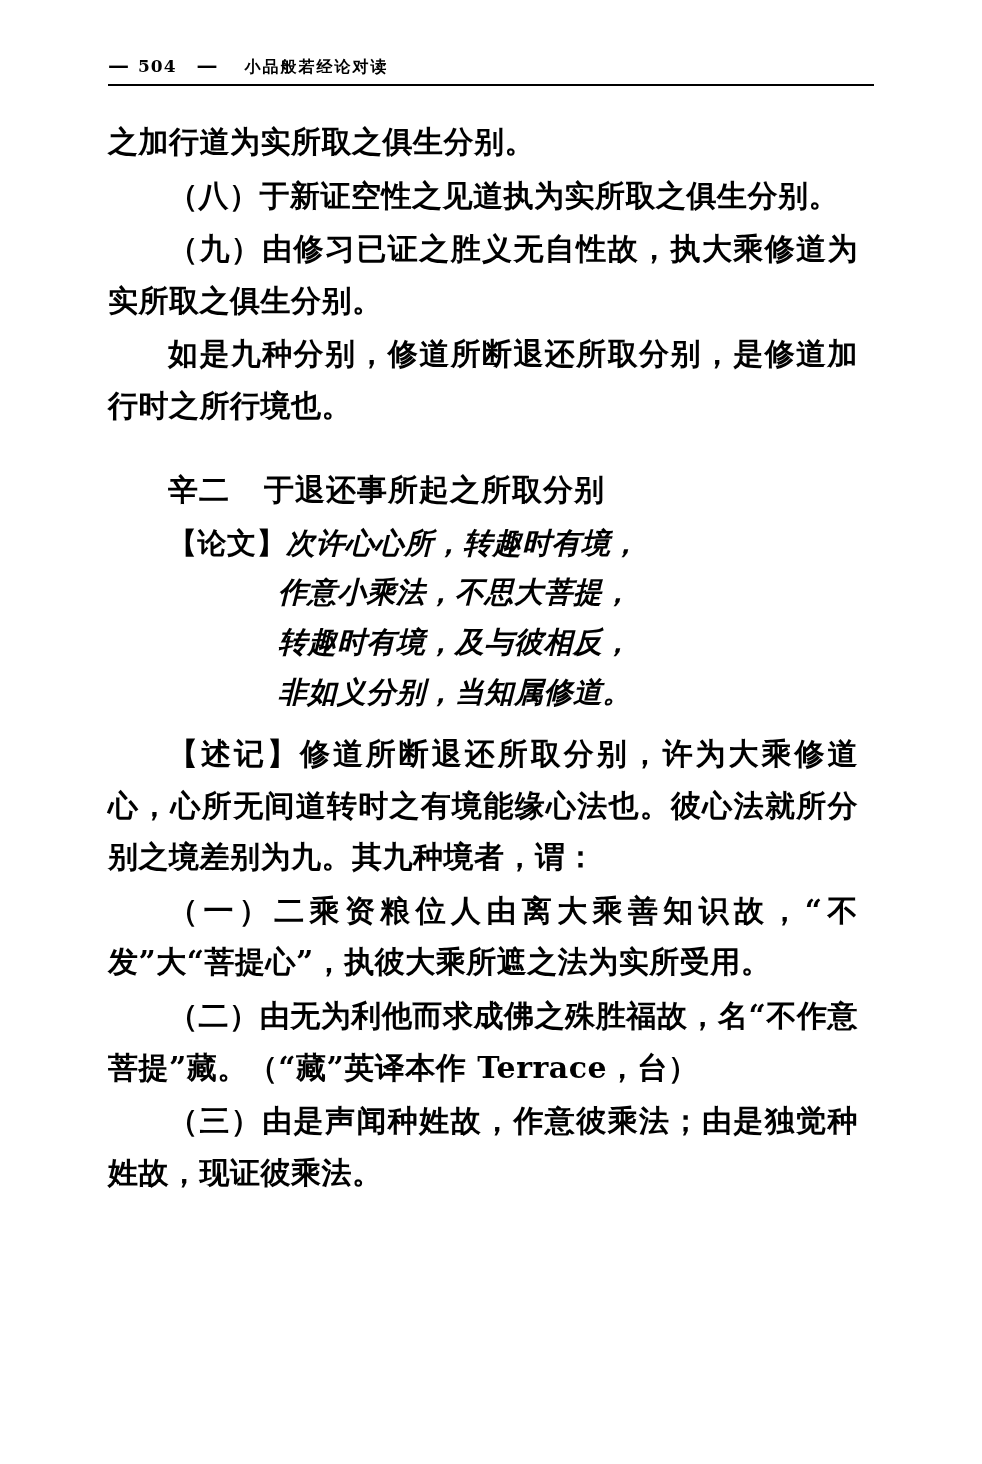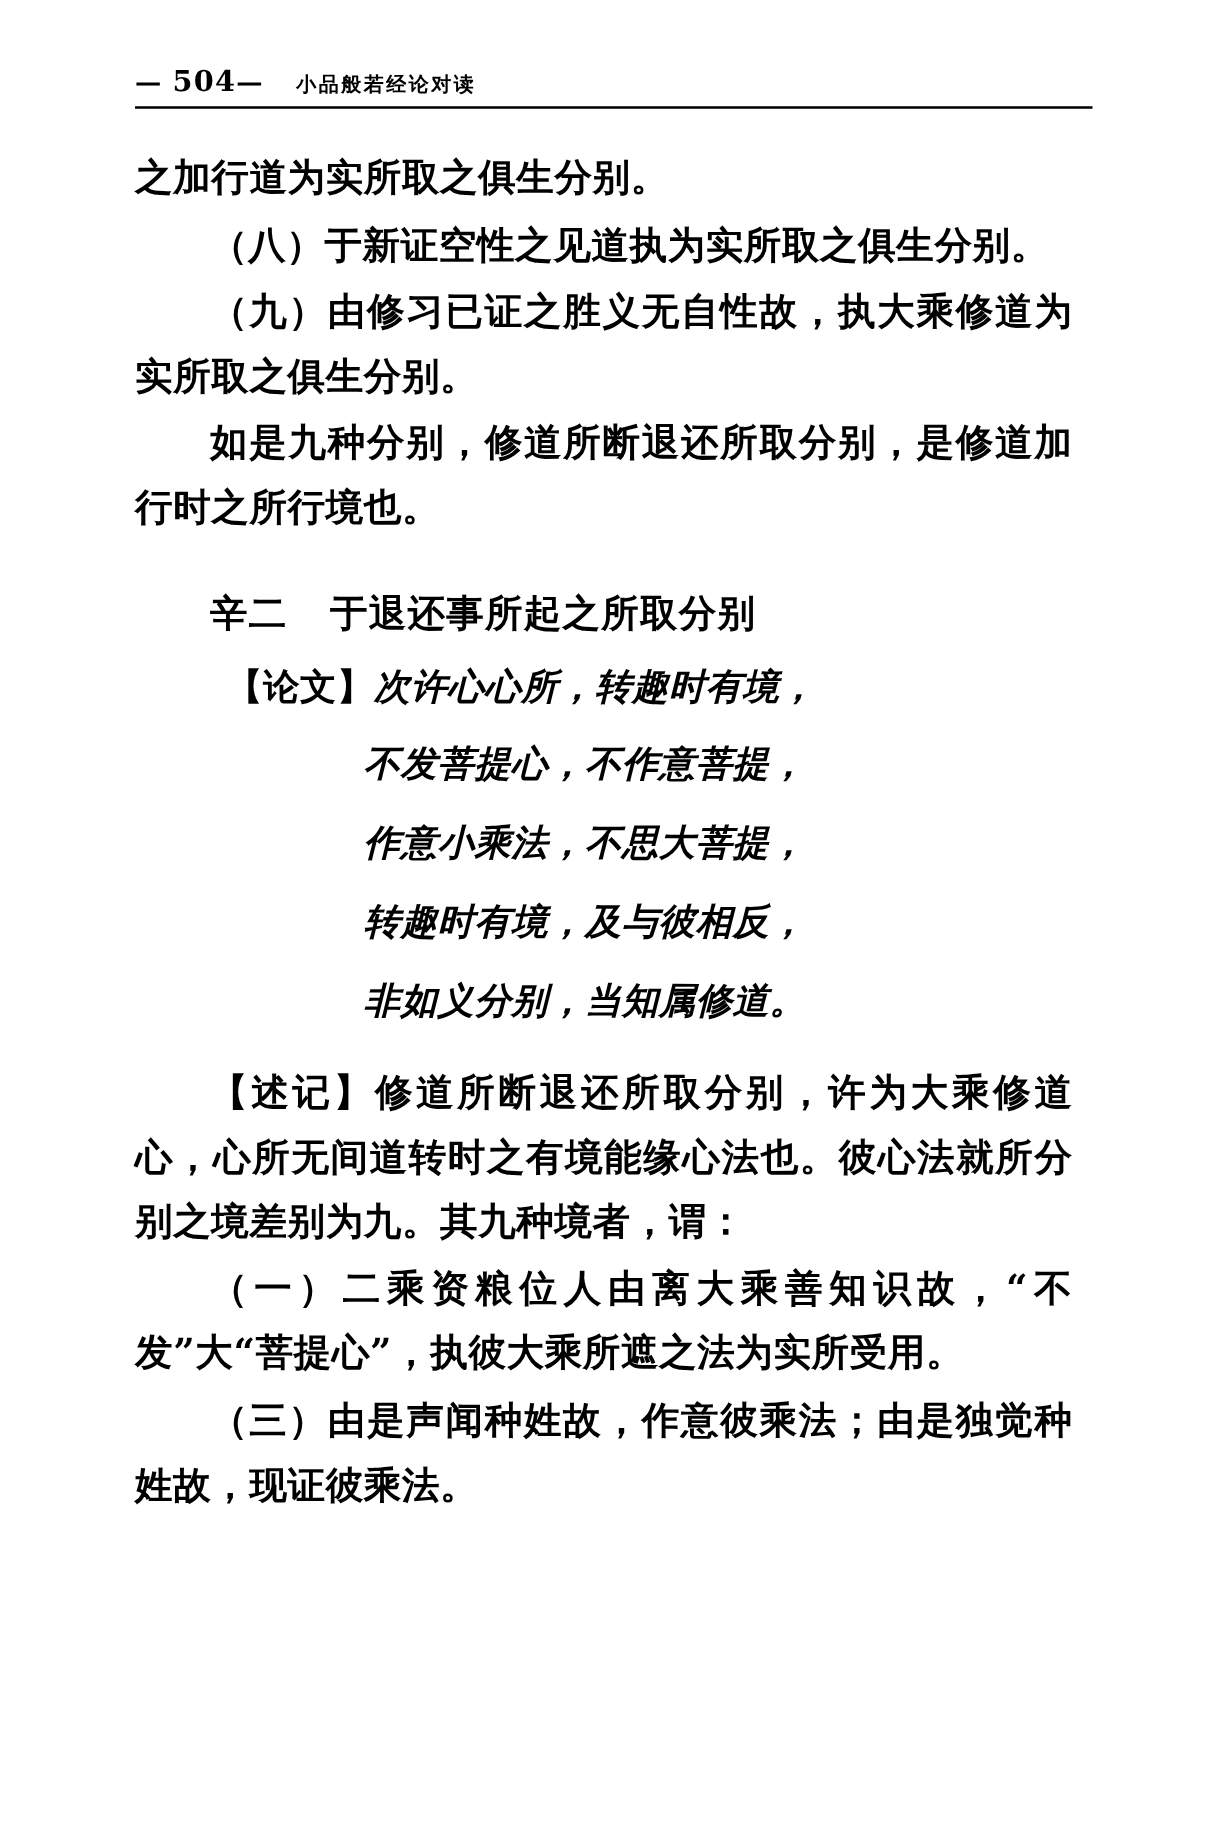--- a/index.html
+++ b/index.html
@@ -28,22 +28,22 @@
     font-size: 21px;
     font-weight: bold;
     letter-spacing: 1px;
     margin-bottom: 6px;
   }
   .header .dash {
     font-size: 21px;
     margin-right: 8px;
   }
   .header .pageno {
-    font-size: 23px;
-    margin-right: 0;
+    font-size: 17px;
+    margin-right: 20px;
   }
   .header .title {
     margin-left: 18px;
     font-size: 16px;
     letter-spacing: 2px;
   }
   .rule {
     border-bottom: 2px solid #000;
     width: 766px;
     margin-top: 2px;
@@ -67,21 +67,21 @@
     text-indent: 60px;
     letter-spacing: 1px;
   }
   h2.section .gap {
     display: inline-block;
     width: 34px;
   }
   p.verse {
     font-size: 29px;
     line-height: 1.72;
-    margin: 13px;
+    margin: 0;
     font-style: italic;
     font-weight: bold;
     letter-spacing: 0.5px;
   }
   p.verse.first {
     text-indent: 60px;
   }
   p.verse.cont {
     text-indent: 170px;
   }
@@ -109,28 +109,28 @@
     <p class="body indent">（九）由修习已证之胜义无自性故，执大乘修道为实所取之俱生分别。</p>
     <p class="body indent">如是九种分别，修道所断退还所取分别，是修道加行时之所行境也。</p>
 
     <h2 class="section">
       <span>辛二</span><span class="gap"></span><span>于退还事所起之所取分别</span>
     </h2>
 
     <p class="verse first">
       <span class="label">【论文】</span><span>次许心心所，转趣时有境，</span>
     </p>
-    <p class="verse cont">不发菩提心，不作意菩提，</p>
     <p class="verse cont">作意小乘法，不思大菩提，</p>
     <p class="verse cont">转趣时有境，及与彼相反，</p>
     <p class="verse cont">非如义分别，当知属修道。</p>
 
     <div class="spacer-sm"></div>
 
     <p class="body indent">
       <span>【述记】</span><span>修道所断退还所取分别，许为大乘修道心，心所无间道转时之有境能缘心法也。彼心法就所分别之境差别为九。其九种境者，谓：</span>
     </p>
 
     <p class="body indent">（一）二乘资粮位人由离大乘善知识故，“不发”大“菩提心”，执彼大乘所遮之法为实所受用。</p>
+    <p class="body indent">（二）由无为利他而求成佛之殊胜福故，名“不作意菩提”藏。（“藏”英译本作 Terrace，台）</p>
     <p class="body indent">（三）由是声闻种姓故，作意彼乘法；由是独觉种姓故，现证彼乘法。</p>
 
   </div>
 </div>
 
 </body></html>

